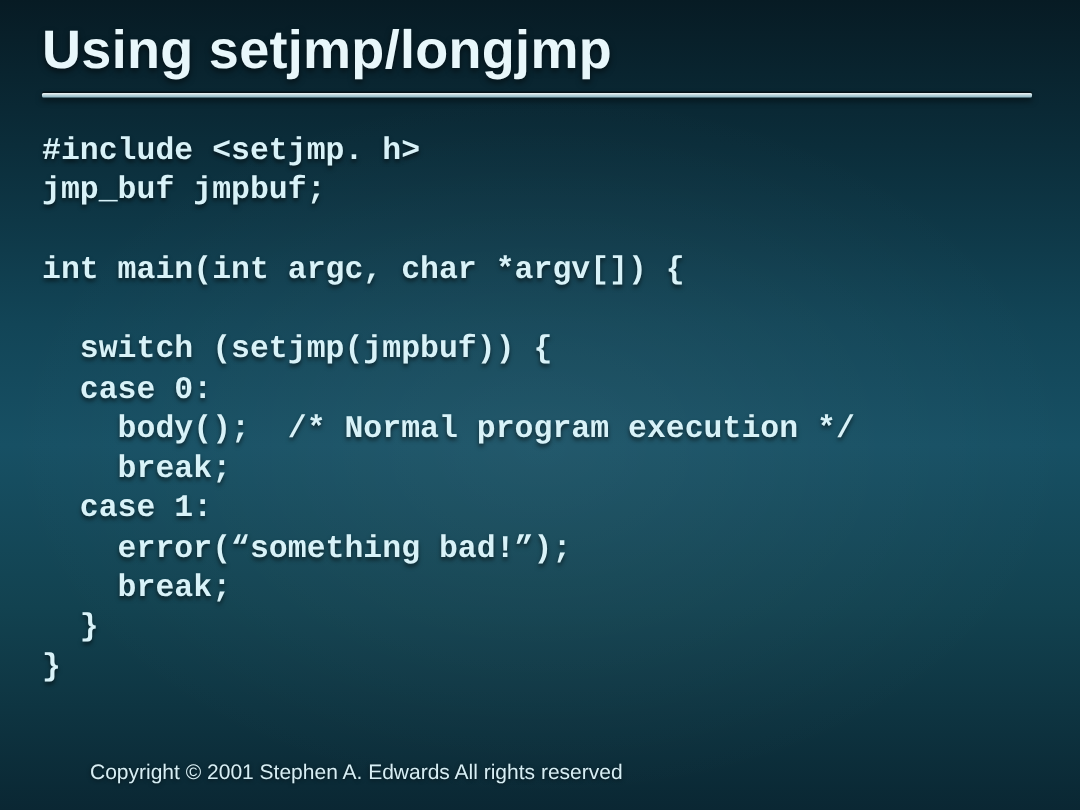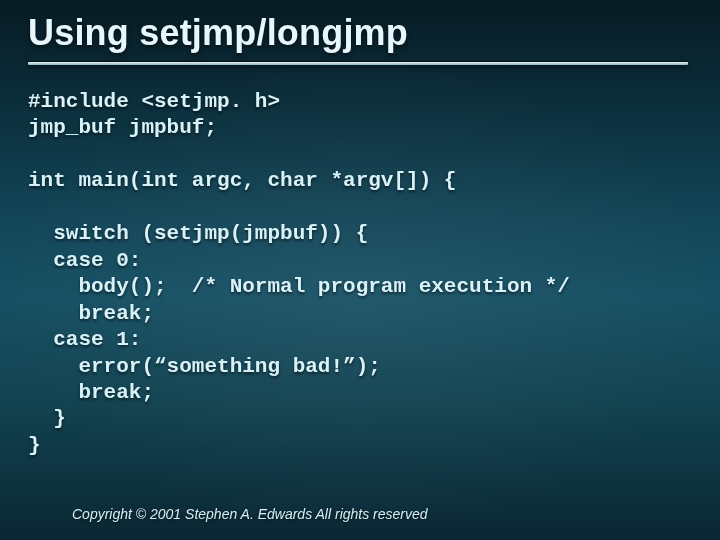--- a/index.html
+++ b/index.html
@@ -58,26 +58,25 @@
     font-size: 21px;
     line-height: 1.26;
     white-space: pre;
     color: #d8f2f8;
     text-shadow: 0 2px 3px rgba(0,0,0,0.55);
     margin-top: 24px;
     letter-spacing: 0px;
   }
   .footer {
     position: absolute;
-    left: 72px;
+    left: 60px;
     bottom: 18px;
     font-size: 14px;
     color: #d7eef4;
     text-shadow: 0 1px 3px rgba(0,0,0,0.55);
-    font-style: italic;
   }
 </style>
 </head>
 <body>
 
 <div class="slide">
   <div class="title-wrap">
     <h1 class="title">Using setjmp/longjmp</h1>
     <div class="rule"></div>
   </div>

